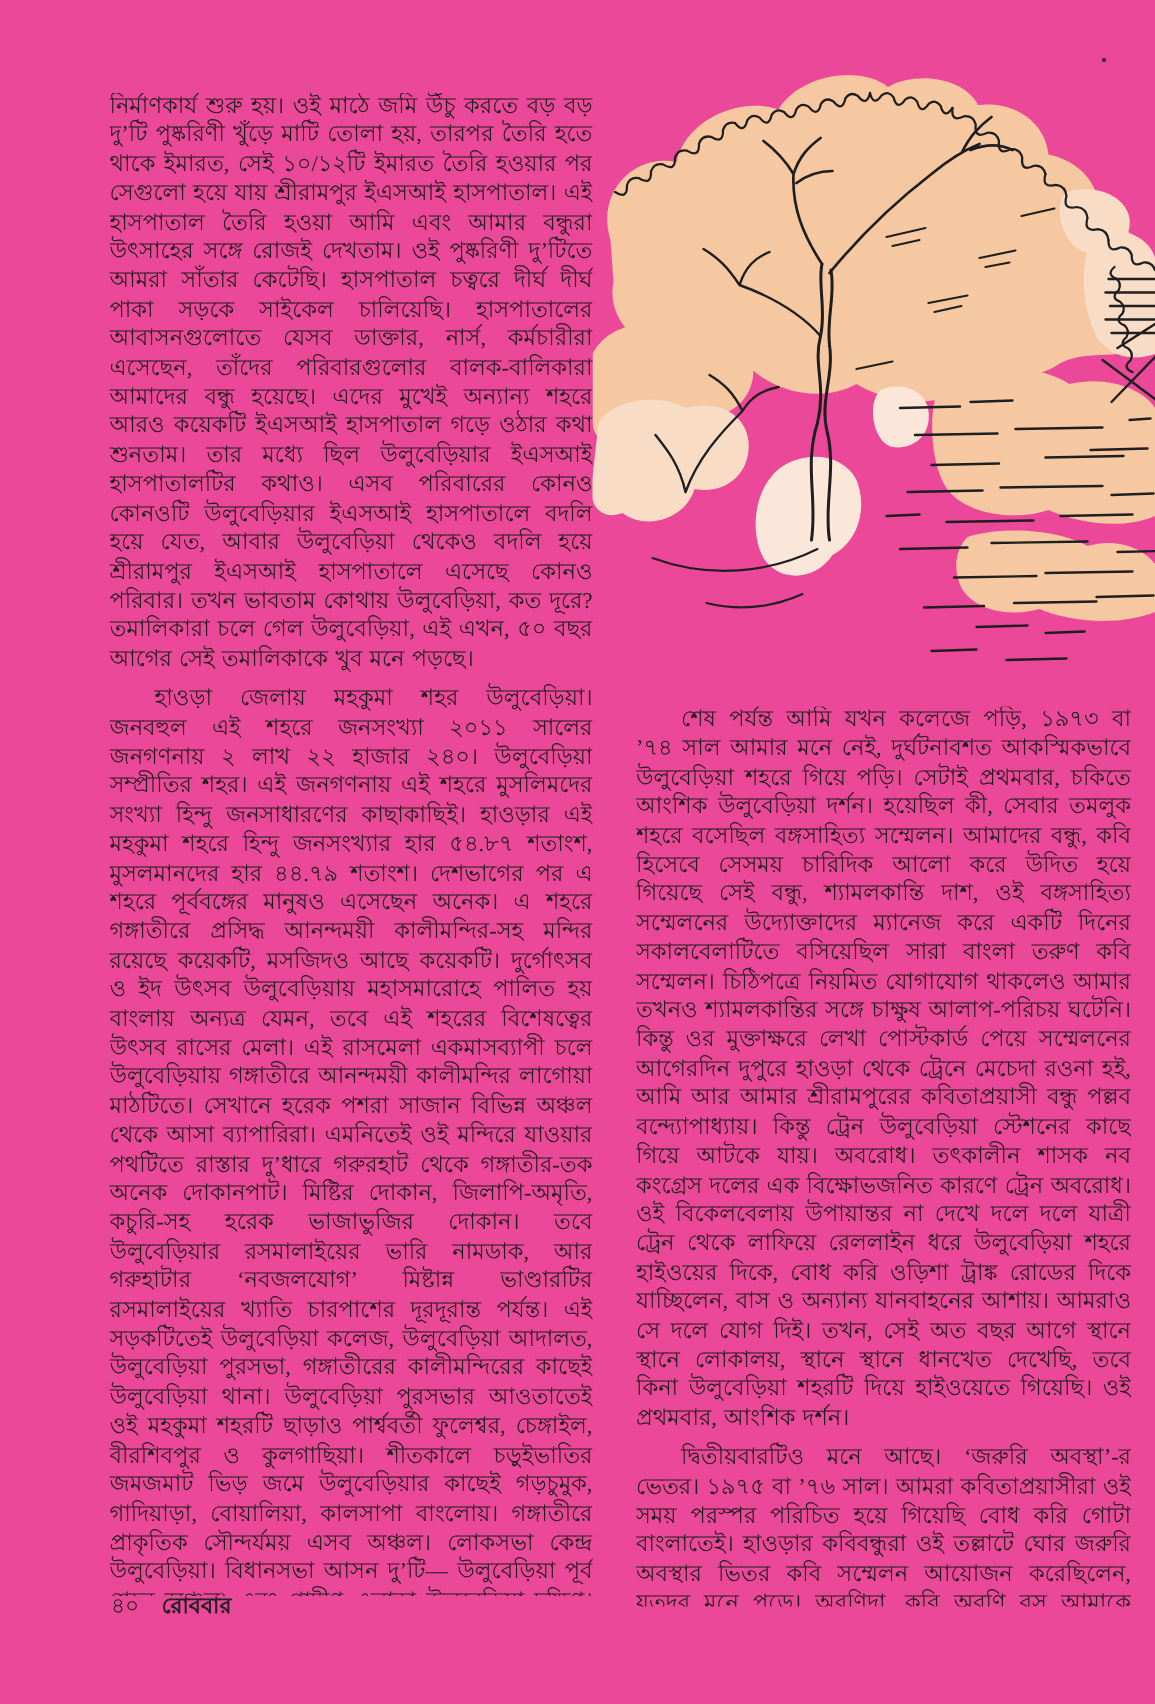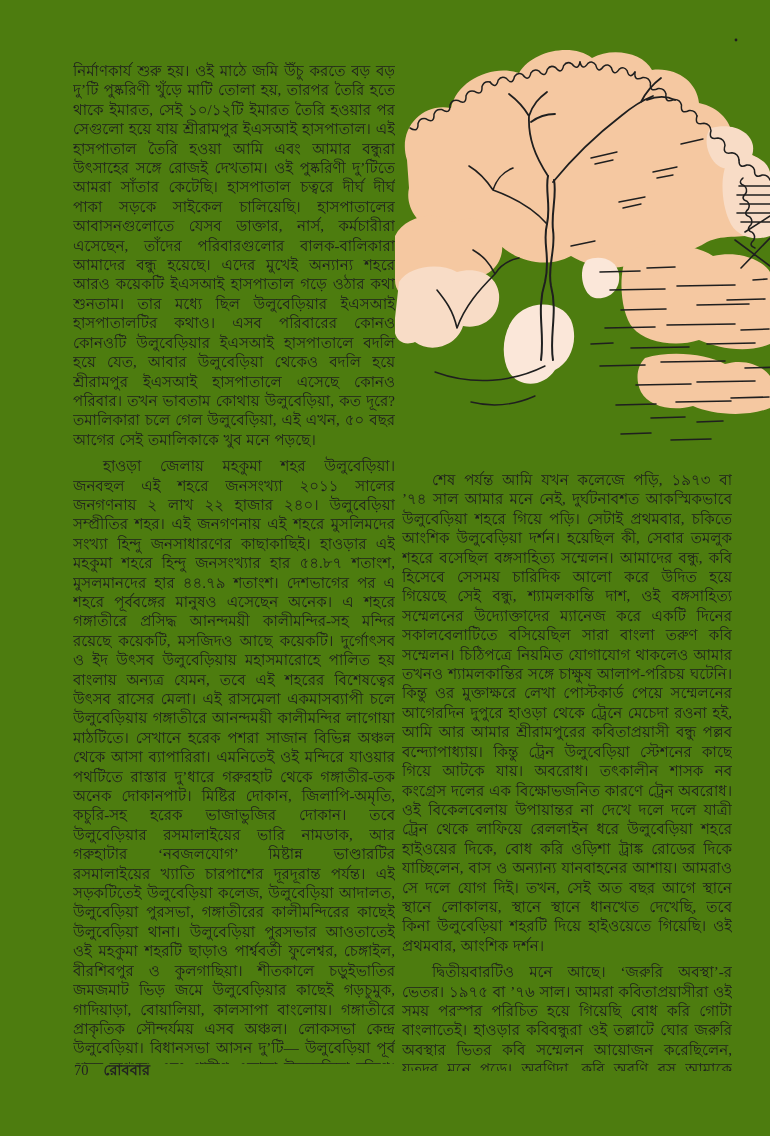--- a/index.html
+++ b/index.html
@@ -1,28 +1,28 @@
 <!DOCTYPE html>
 <html><head>
 <meta charset="utf-8">
 <style>
   html,body{margin:0;padding:0;background:#e8e8e8;}
   .page{
-    position:relative;width:770px;height:1136px;background:#4d7c0f;
+    position:relative;width:770px;height:1136px;background:#ec4899;
     margin:0 auto;overflow:hidden;
     font-family:"Liberation Serif","DejaVu Serif",serif;
     color:#1e1e1e;
   }
   .col{
     position:absolute;text-align:justify;
     font-size:15px;line-height:19.4px;overflow:hidden;
     word-spacing:1px;
   }
   .col-left{left:73px;top:62px;width:322px;height:1002px;}
-  .col-right{left:402px;top:471px;width:330px;height:600px;}
+  .col-right{left:424px;top:471px;width:330px;height:600px;}
   .col p{margin:0;}
   .col p + p{margin-top:7px;}
   .col p.ind{text-indent:30px;}
   .illo{position:absolute;left:395px;top:10px;width:375px;height:452px;}
   .footer{
     position:absolute;left:74px;top:1059px;font-size:14.5px;color:#222;
     font-family:"Liberation Serif","DejaVu Serif",serif;
   }
   .footer .mag{margin-left:15px;font-weight:bold;}
   .inkline{stroke:var(--ink,#1f1f1f);fill:none;stroke-linecap:round;}
@@ -108,16 +108,16 @@
     <p class="ind">হাওড়া জেলায় মহকুমা শহর উলুবেড়িয়া। জনবহুল এই শহরে জনসংখ্যা ২০১১ সালের জনগণনায় ২ লাখ ২২ হাজার ২৪০। উলুবেড়িয়া সম্প্রীতির শহর। এই জনগণনায় এই শহরে মুসলিমদের সংখ্যা হিন্দু জনসাধারণের কাছাকাছিই। হাওড়ার এই মহকুমা শহরে হিন্দু জনসংখ্যার হার ৫৪.৮৭ শতাংশ, মুসলমানদের হার ৪৪.৭৯ শতাংশ। দেশভাগের পর এ শহরে পূর্ববঙ্গের মানুষও এসেছেন অনেক। এ শহরে গঙ্গাতীরে প্রসিদ্ধ আনন্দময়ী কালীমন্দির-সহ মন্দির রয়েছে কয়েকটি, মসজিদও আছে কয়েকটি। দুর্গোৎসব ও ইদ উৎসব উলুবেড়িয়ায় মহাসমারোহে পালিত হয় বাংলায় অন্যত্র যেমন, তবে এই শহরের বিশেষত্বের উৎসব রাসের মেলা। এই রাসমেলা একমাসব্যাপী চলে উলুবেড়িয়ায় গঙ্গাতীরে আনন্দময়ী কালীমন্দির লাগোয়া মাঠটিতে। সেখানে হরেক পশরা সাজান বিভিন্ন অঞ্চল থেকে আসা ব্যাপারিরা। এমনিতেই ওই মন্দিরে যাওয়ার পথটিতে রাস্তার দু’ধারে গরুরহাট থেকে গঙ্গাতীর-তক অনেক দোকানপাট। মিষ্টির দোকান, জিলাপি-অমৃতি, কচুরি-সহ হরেক ভাজাভুজির দোকান। তবে উলুবেড়িয়ার রসমালাইয়ের ভারি নামডাক, আর গরুহাটার ‘নবজলযোগ’ মিষ্টান্ন ভাণ্ডারটির রসমালাইয়ের খ্যাতি চারপাশের দূরদূরান্ত পর্যন্ত। এই সড়কটিতেই উলুবেড়িয়া কলেজ, উলুবেড়িয়া আদালত, উলুবেড়িয়া পুরসভা, গঙ্গাতীরের কালীমন্দিরের কাছেই উলুবেড়িয়া থানা। উলুবেড়িয়া পুরসভার আওতাতেই ওই মহকুমা শহরটি ছাড়াও পার্শ্ববর্তী ফুলেশ্বর, চেঙ্গাইল, বীরশিবপুর ও কুলগাছিয়া। শীতকালে চড়ুইভাতির জমজমাট ভিড় জমে উলুবেড়িয়ার কাছেই গড়চুমুক, গাদিয়াড়া, বোয়ালিয়া, কালসাপা বাংলোয়। গঙ্গাতীরে প্রাকৃতিক সৌন্দর্যময় এসব অঞ্চল। লোকসভা কেন্দ্র উলুবেড়িয়া। বিধানসভা আসন দু’টি— উলুবেড়িয়া পূর্ব (শহর অঞ্চল) এবং গ্রামীণ এলাকা উলুবেড়িয়া দক্ষিণ। উলুবেড়িয়ার কাছেই হাওড়ার পাঁচলা বিধানসভা কেন্দ্রটি একসময় ছিল আমাদের শ্রীরামপুর (জেলা হুগলি) লোকসভা কেন্দ্রের অন্তর্গত। সেই পাঁচলা থেকে উলুবেড়িয়া অতি নিকটবর্তী।</p>
 
   </div>
 
   <div class="col col-right">
     <p class="ind">শেষ পর্যন্ত আমি যখন কলেজে পড়ি, ১৯৭৩ বা ’৭৪ সাল আমার মনে নেই, দুর্ঘটনাবশত আকস্মিকভাবে উলুবেড়িয়া শহরে গিয়ে পড়ি। সেটাই প্রথমবার, চকিতে আংশিক উলুবেড়িয়া দর্শন। হয়েছিল কী, সেবার তমলুক শহরে বসেছিল বঙ্গসাহিত্য সম্মেলন। আমাদের বন্ধু, কবি হিসেবে সেসময় চারিদিক আলো করে উদিত হয়ে গিয়েছে সেই বন্ধু, শ্যামলকান্তি দাশ, ওই বঙ্গসাহিত্য সম্মেলনের উদ্যোক্তাদের ম্যানেজ করে একটি দিনের সকালবেলাটিতে বসিয়েছিল সারা বাংলা তরুণ কবি সম্মেলন। চিঠিপত্রে নিয়মিত যোগাযোগ থাকলেও আমার তখনও শ্যামলকান্তির সঙ্গে চাক্ষুষ আলাপ-পরিচয় ঘটেনি। কিন্তু ওর মুক্তাক্ষরে লেখা পোস্টকার্ড পেয়ে সম্মেলনের আগেরদিন দুপুরে হাওড়া থেকে ট্রেনে মেচেদা রওনা হই, আমি আর আমার শ্রীরামপুরের কবিতাপ্রয়াসী বন্ধু পল্লব বন্দ্যোপাধ্যায়। কিন্তু ট্রেন উলুবেড়িয়া স্টেশনের কাছে গিয়ে আটকে যায়। অবরোধ। তৎকালীন শাসক নব কংগ্রেস দলের এক বিক্ষোভজনিত কারণে ট্রেন অবরোধ। ওই বিকেলবেলায় উপায়ান্তর না দেখে দলে দলে যাত্রী ট্রেন থেকে লাফিয়ে রেললাইন ধরে উলুবেড়িয়া শহরে হাইওয়ের দিকে, বোধ করি ওড়িশা ট্রাঙ্ক রোডের দিকে যাচ্ছিলেন, বাস ও অন্যান্য যানবাহনের আশায়। আমরাও সে দলে যোগ দিই। তখন, সেই অত বছর আগে স্থানে স্থানে লোকালয়, স্থানে স্থানে ধানখেত দেখেছি, তবে কিনা উলুবেড়িয়া শহরটি দিয়ে হাইওয়েতে গিয়েছি। ওই প্রথমবার, আংশিক দর্শন।</p>
     <p class="ind">দ্বিতীয়বারটিও মনে আছে। ‘জরুরি অবস্থা’-র ভেতর। ১৯৭৫ বা ’৭৬ সাল। আমরা কবিতাপ্রয়াসীরা ওই সময় পরস্পর পরিচিত হয়ে গিয়েছি বোধ করি গোটা বাংলাতেই। হাওড়ার কবিবন্ধুরা ওই তল্লাটে ঘোর জরুরি অবস্থার ভিতর কবি সম্মেলন আয়োজন করেছিলেন, যতদূর মনে পড়ে। অরণিদা, কবি অরণি বসু আমাকে আমন্ত্রণ জানিয়েছিলেন। ওই কবি সম্মেলনে আমরা যারা কবিতা পড়ছিলাম, সবাই পরস্পরের পরিচিতজন। হঠাৎ ঘোষক এমন একটি নাম ঘোষণা করলেন, আমরা অবাক হয়ে পরস্পর মুখ চাওয়াচাওয়ি করলাম। এমন নামের কবির নাম তো শুনিনি। চাদর মুড়ি দিয়ে মঞ্চে ওঠা কবি চাদরটি সরিয়ে ফেললেন। আবির্ভূত হলেন কবি শম্ভু রক্ষিত। ‘জরুরি অবস্থা’-য় প্রতিবাদ জ্ঞাপন করে শম্ভুদা তখন গৌরকিশোর ঘোষ, বরুণ সেনগুপ্ত,</p>
   </div>
 
   <div class="footer">
-    <span>70</span><span class="mag">রোববার</span>
+    <span>৪০</span><span class="mag">রোববার</span>
   </div>
 
 </div>
 
 </body></html>

